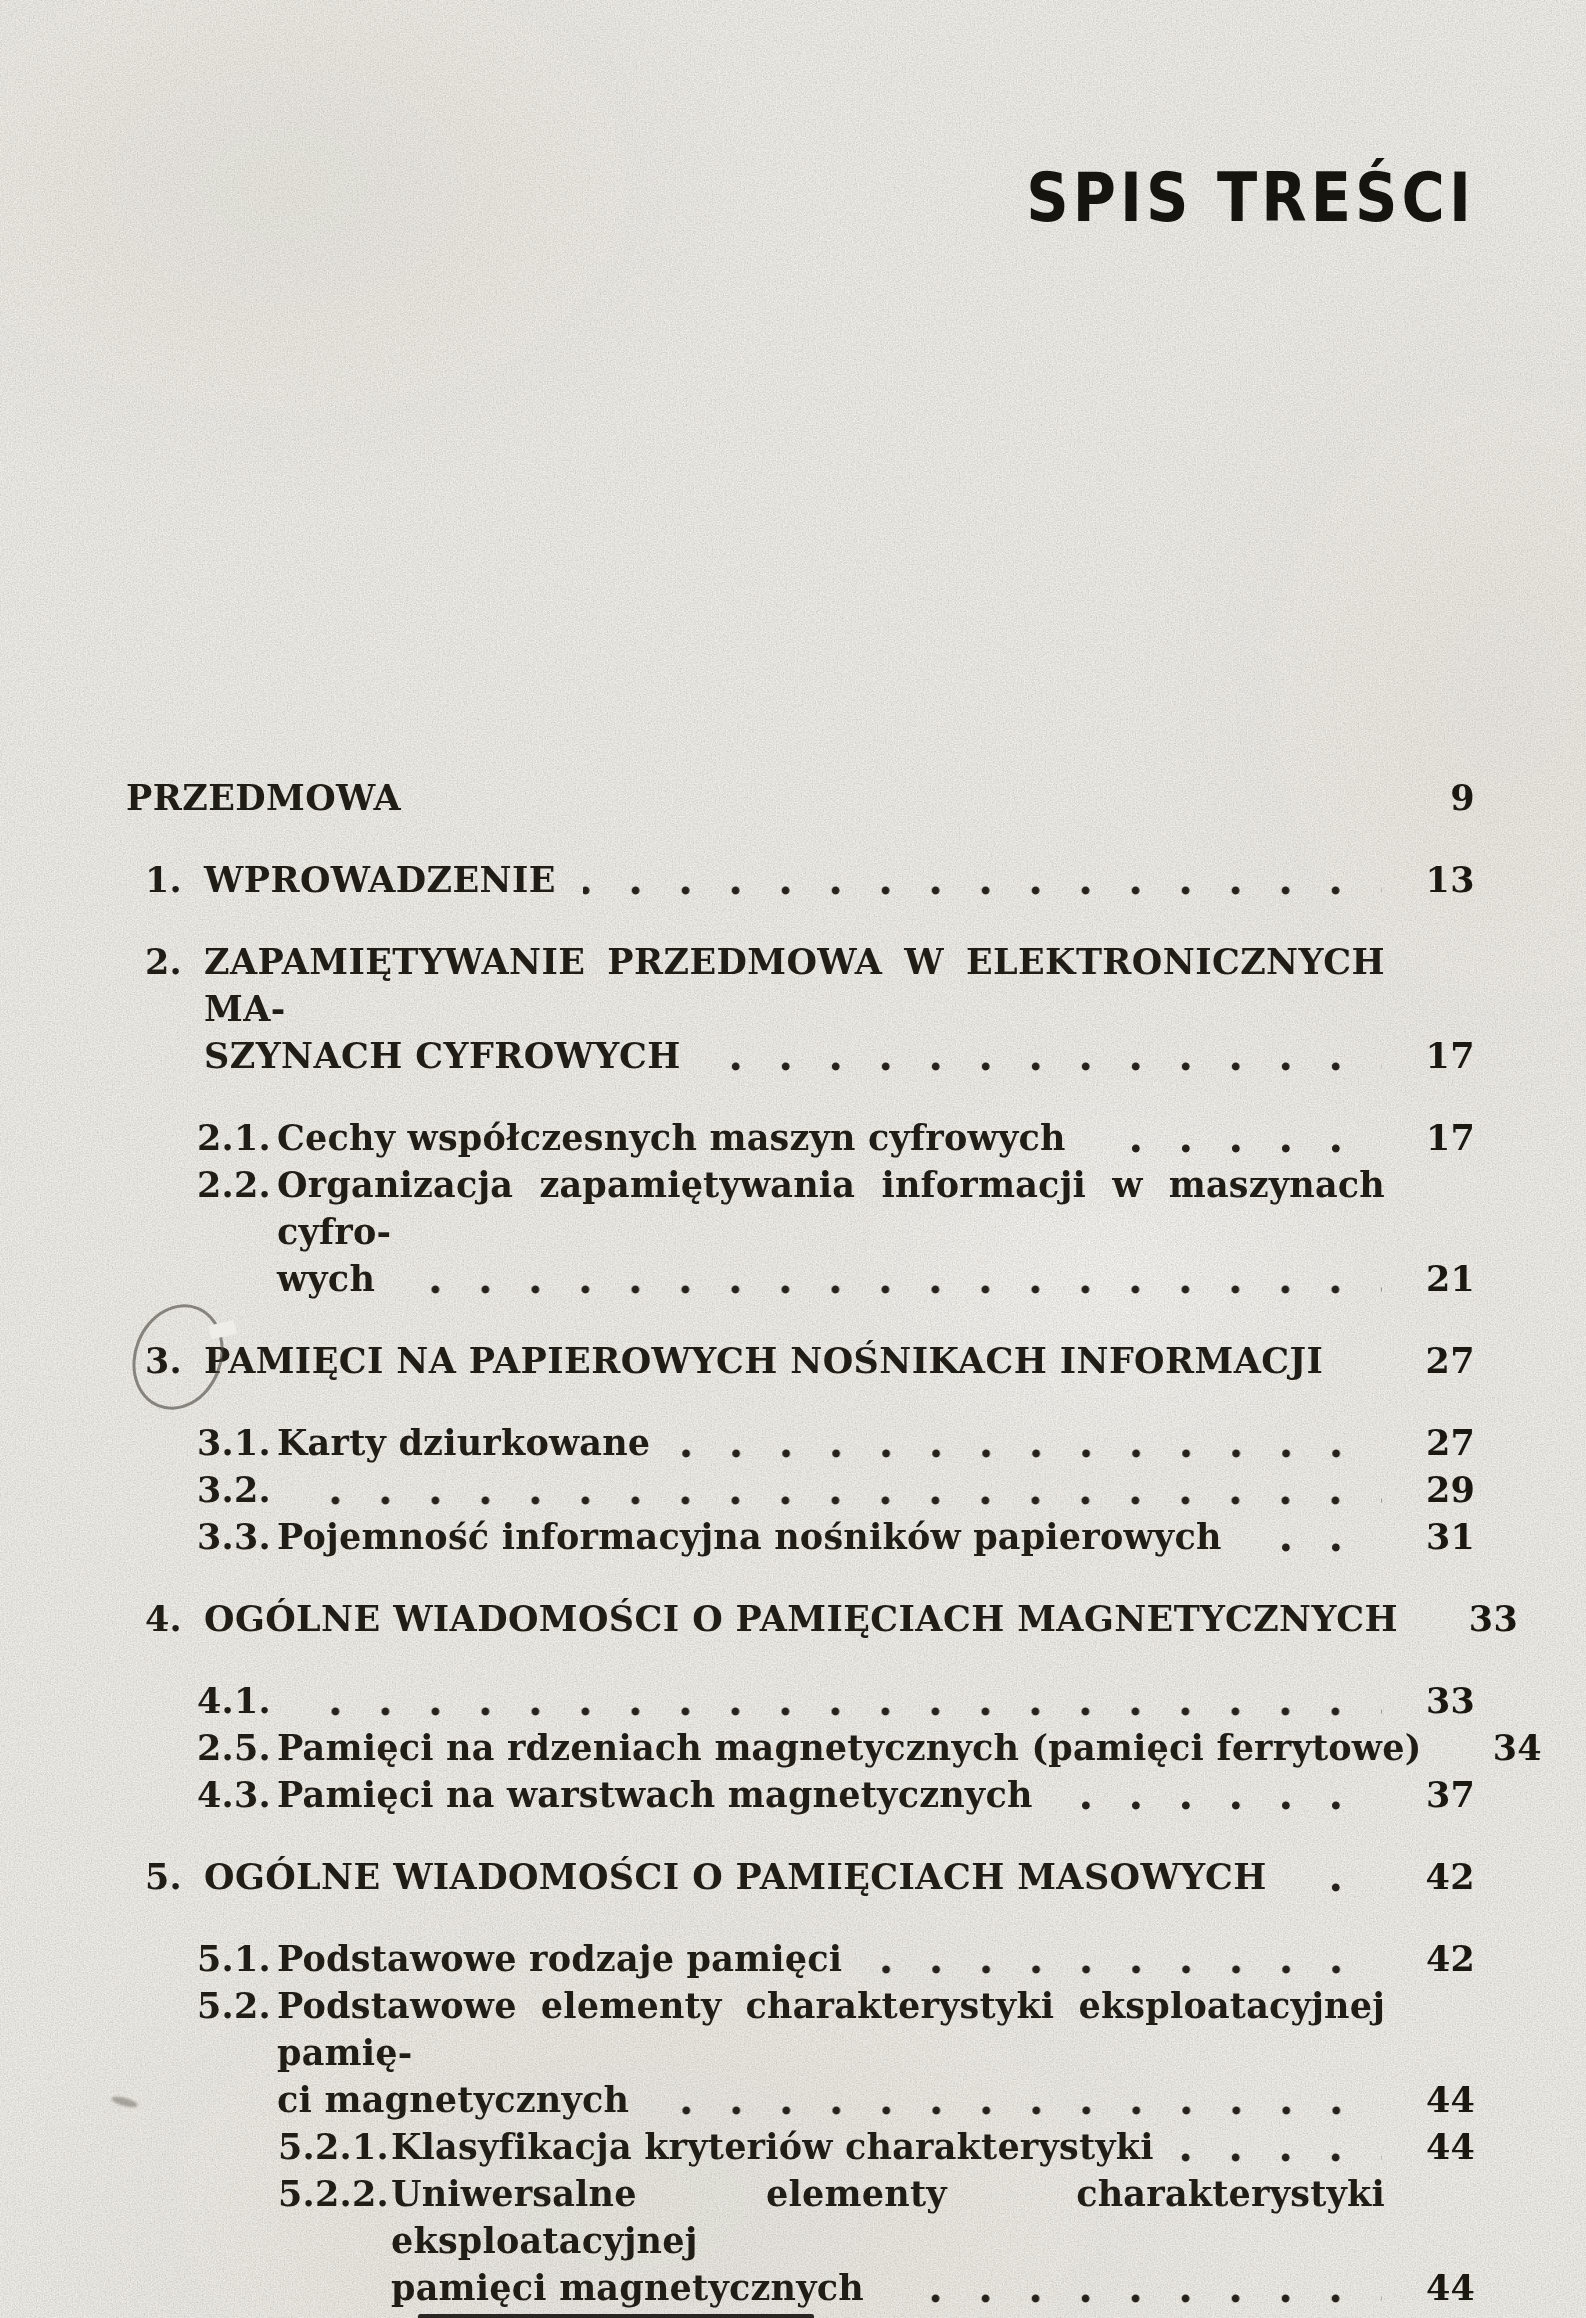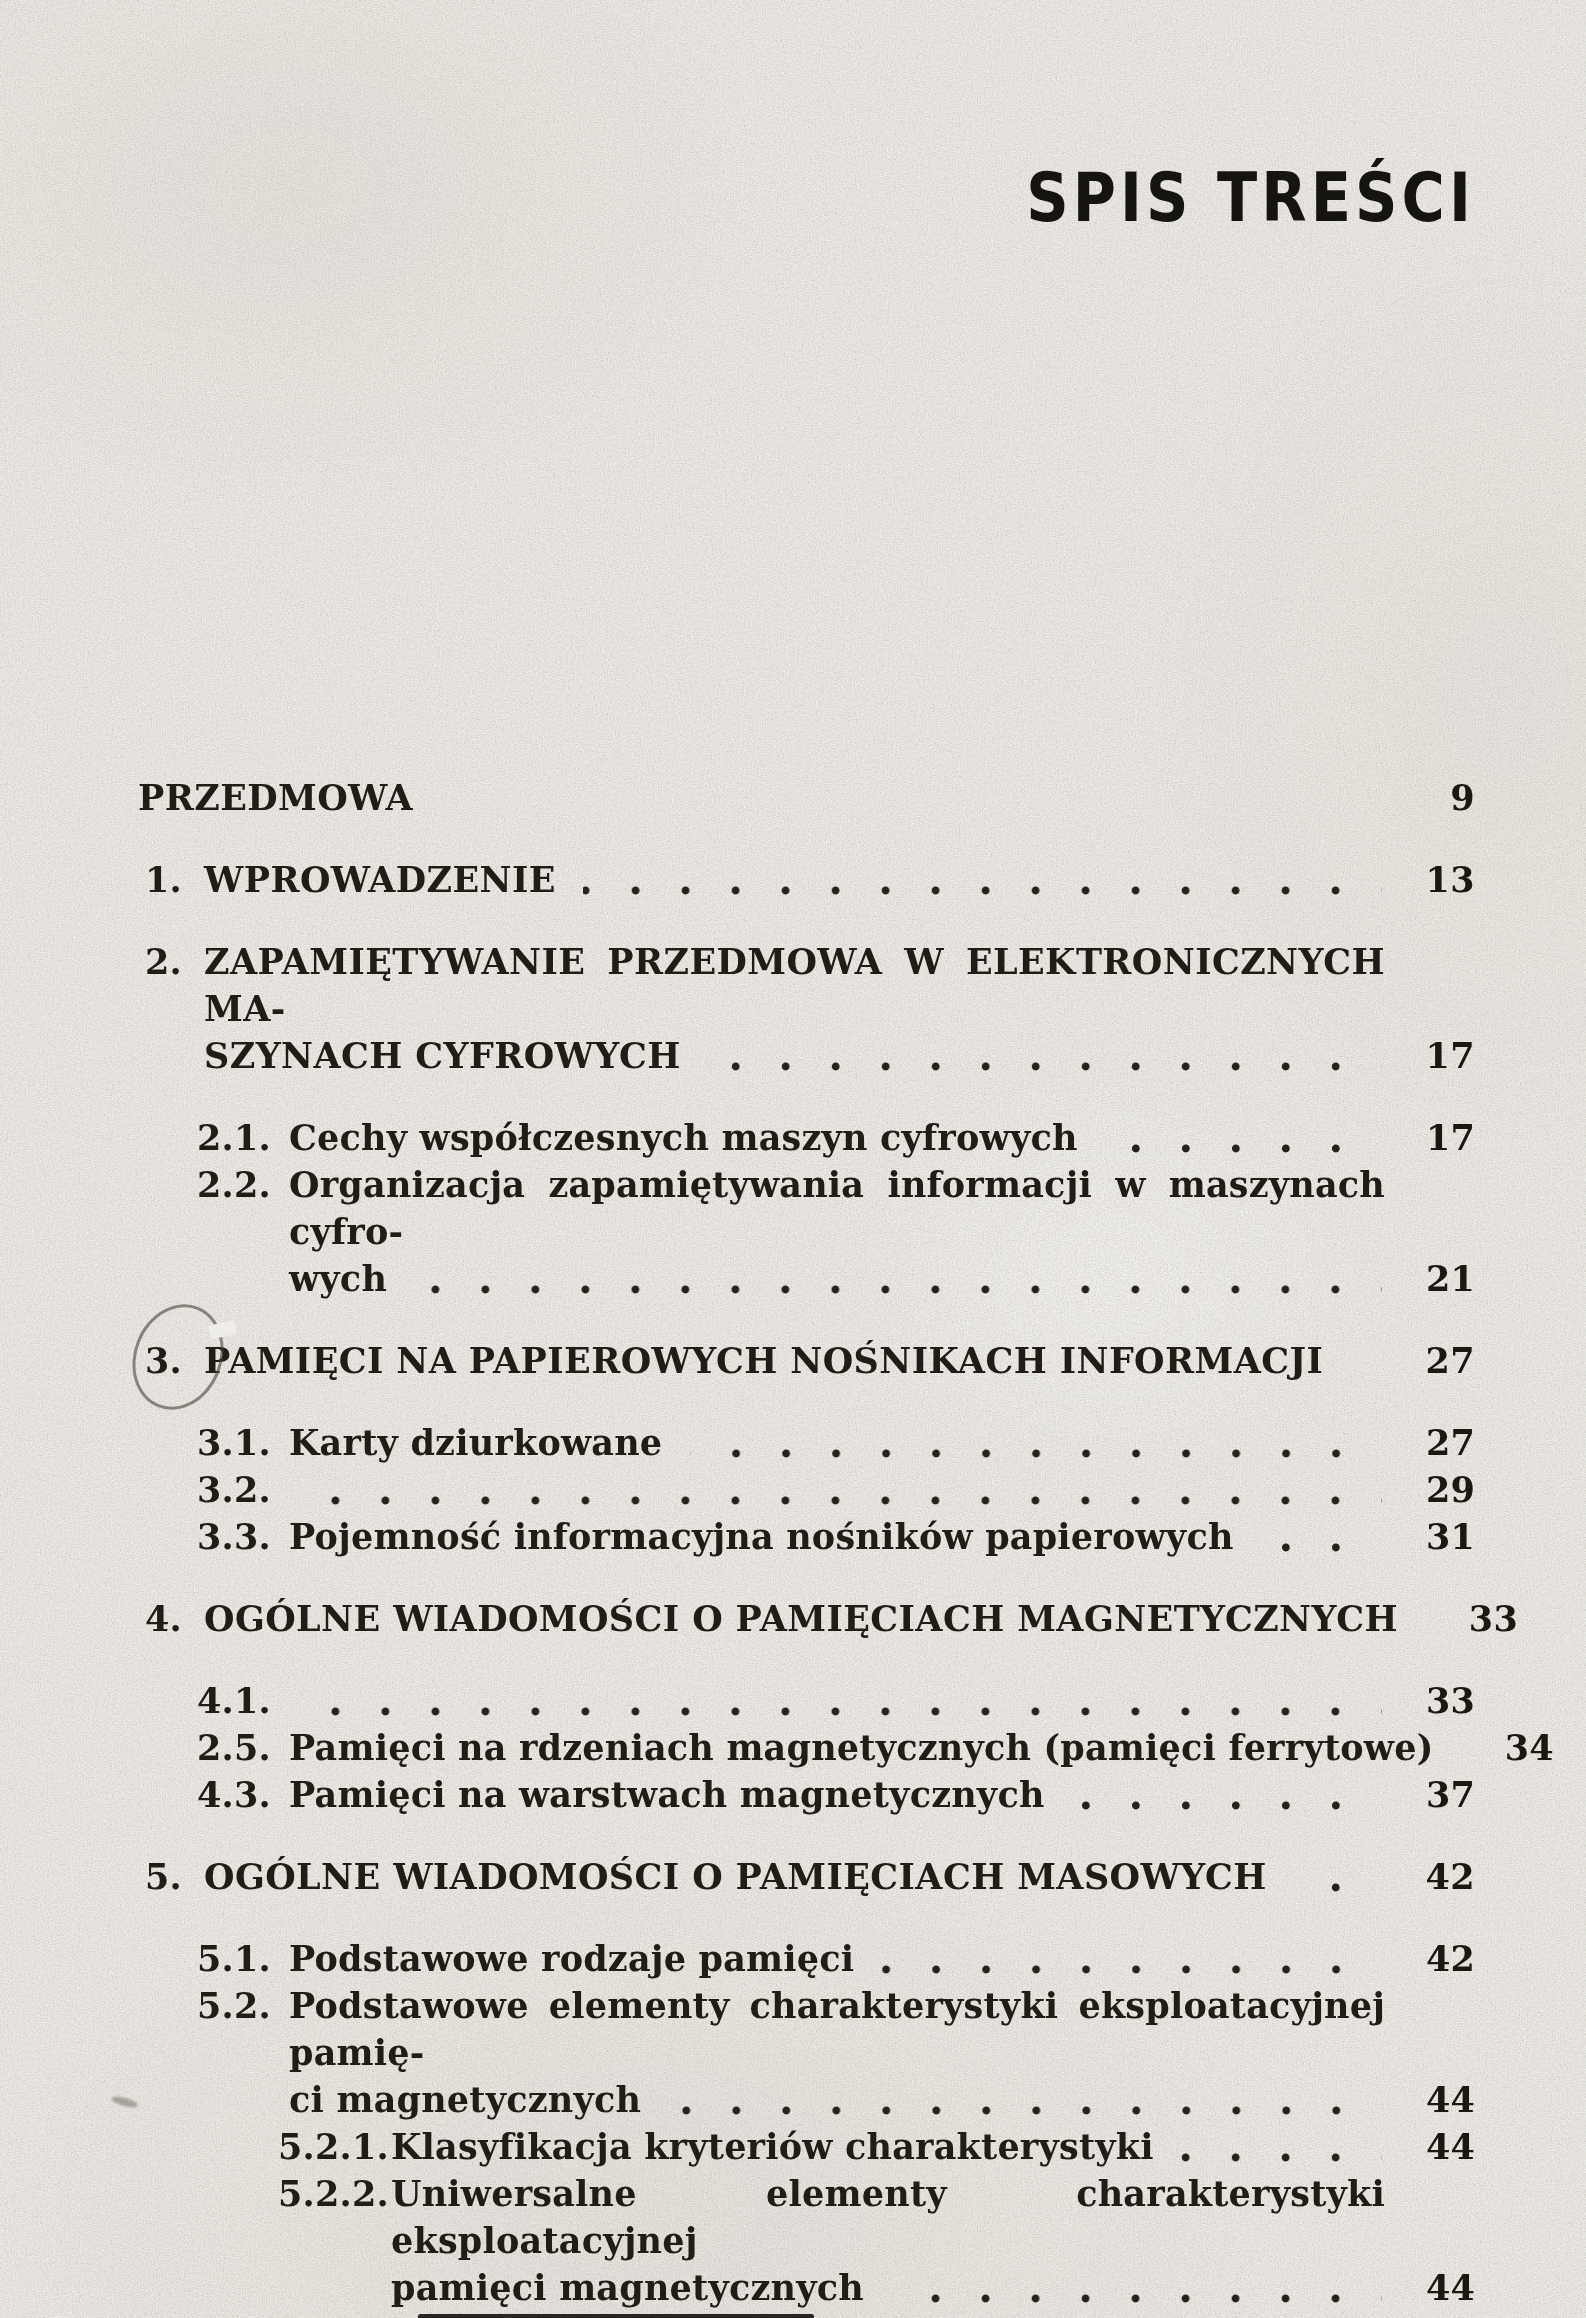--- a/index.html
+++ b/index.html
@@ -42,23 +42,23 @@
   .entry {
     display:flex;
     font-size:35px;
     line-height:47px;
     font-weight:700;
     letter-spacing:0.2px;
     position:relative;
   }
   .entry.lvl0 { margin-left:19px; margin-top:35px; }
   .entry.lvl0 .body { letter-spacing:0.4px; }
-  .entry.preface { margin-left:12px; margin-top:0; }
+  .entry.preface { margin-left:0; margin-top:0; }
   .entry.lvl0 + .entry.lvl1, .entry.lvl0 + .entry.lvl2 { margin-top:35px; }
-  .entry.lvl1 { margin-left:71px;gap:12px; }
+  .entry.lvl1 { margin-left:71px; }
   .entry.lvl2 { margin-left:152px; }
 
   .num { flex:0 0 auto; }
   .lvl0 .num, .preface .num { width:59px; }
   .preface .num { width:0; }
   .lvl1 .num { width:80px; }
   .lvl2 .num { width:113px; }
 
   .body { flex:1 1 auto; min-width:0; }
   .line.fill { text-align:justify; text-align-last:justify; padding-right:90px; }

